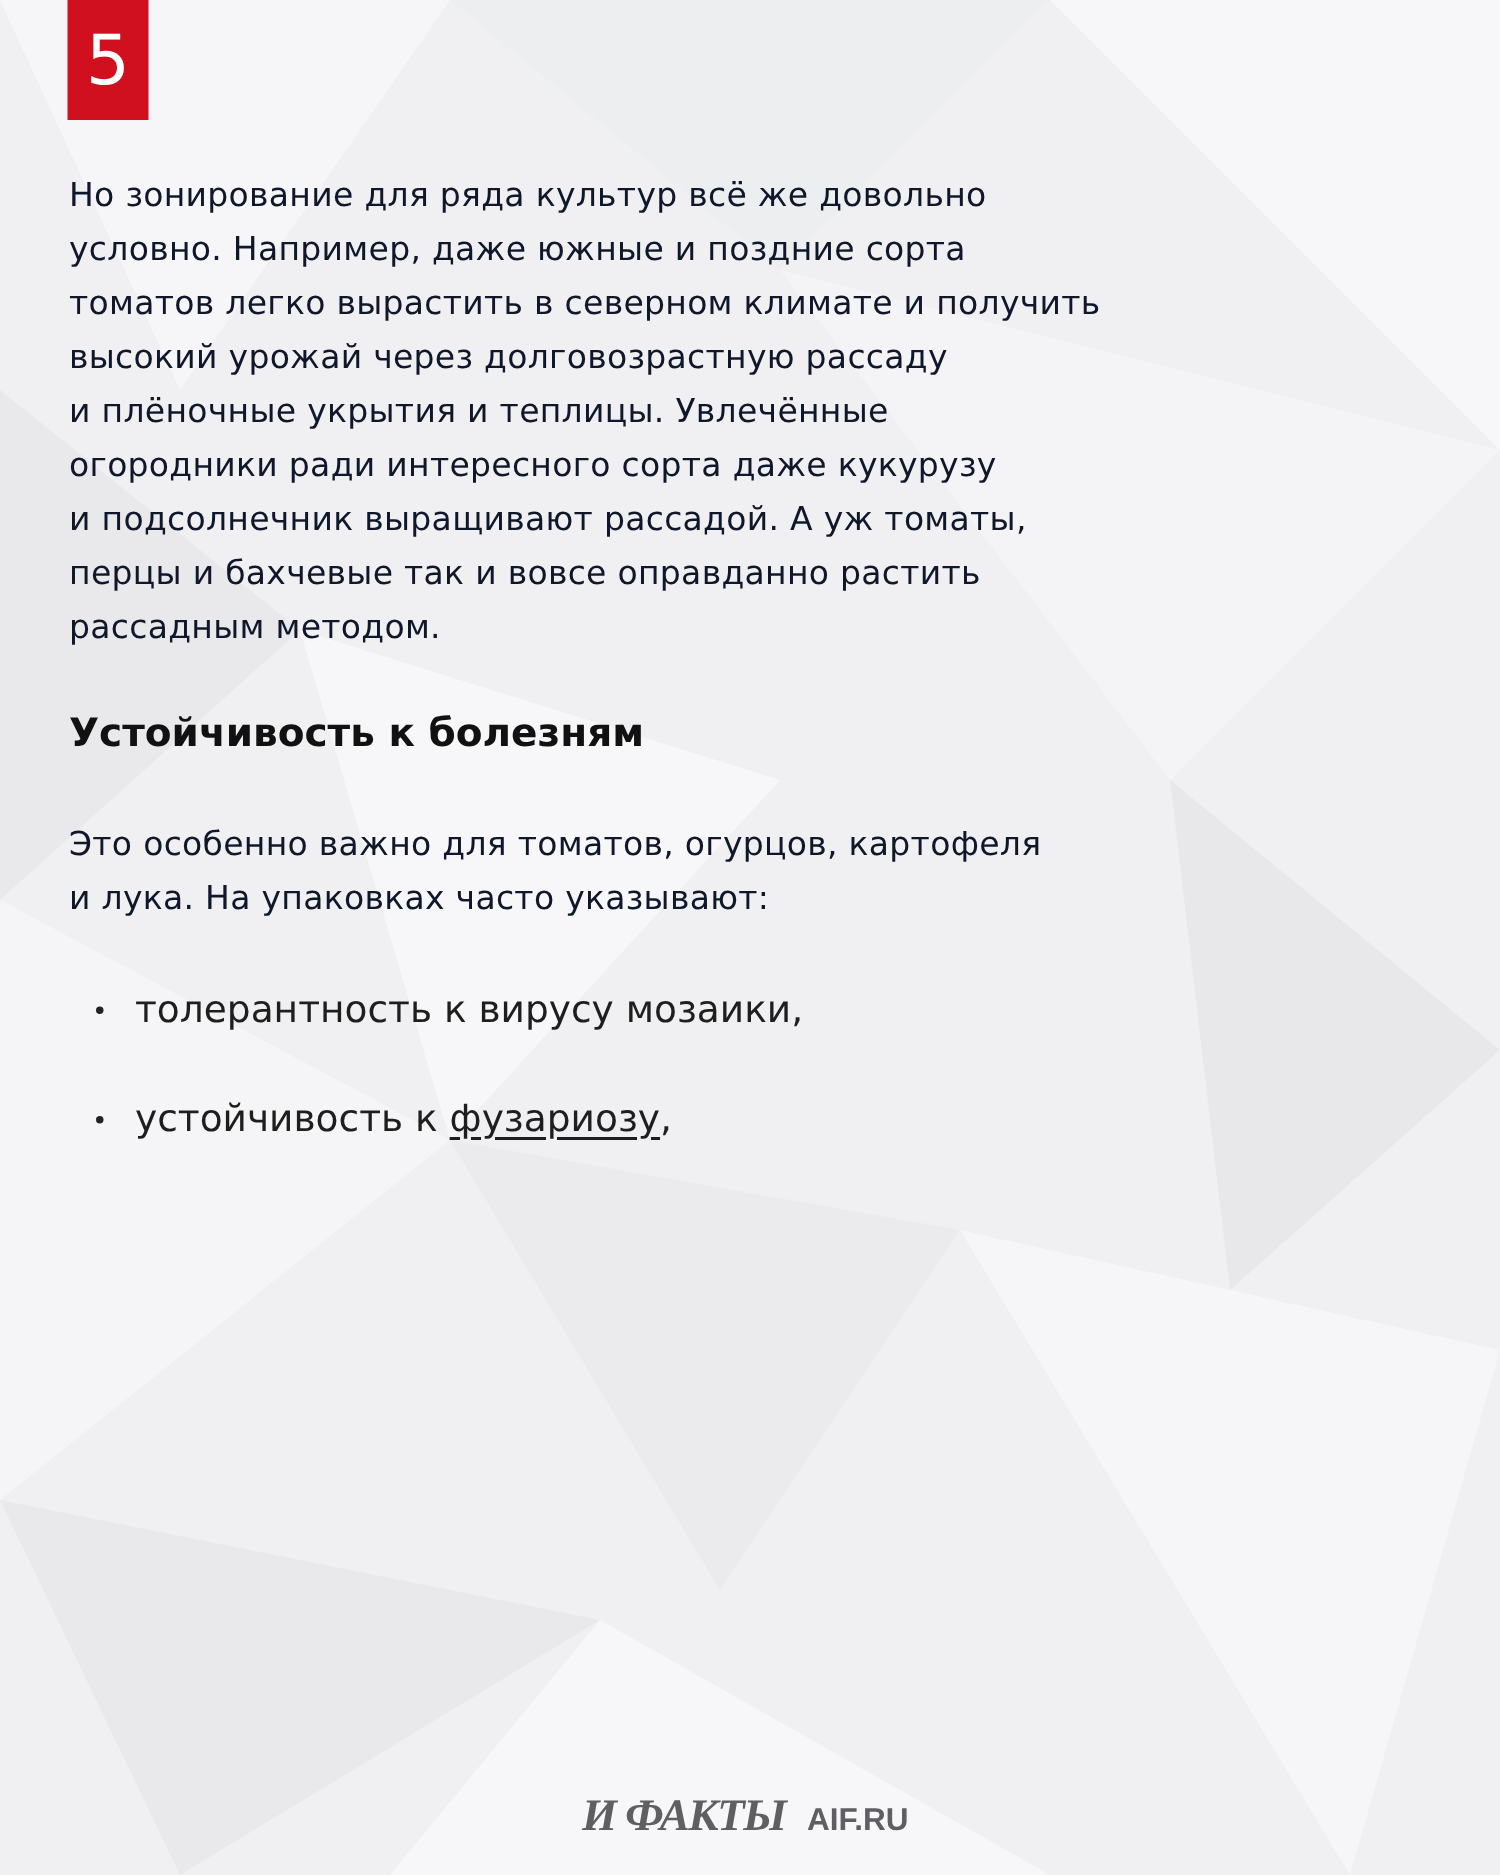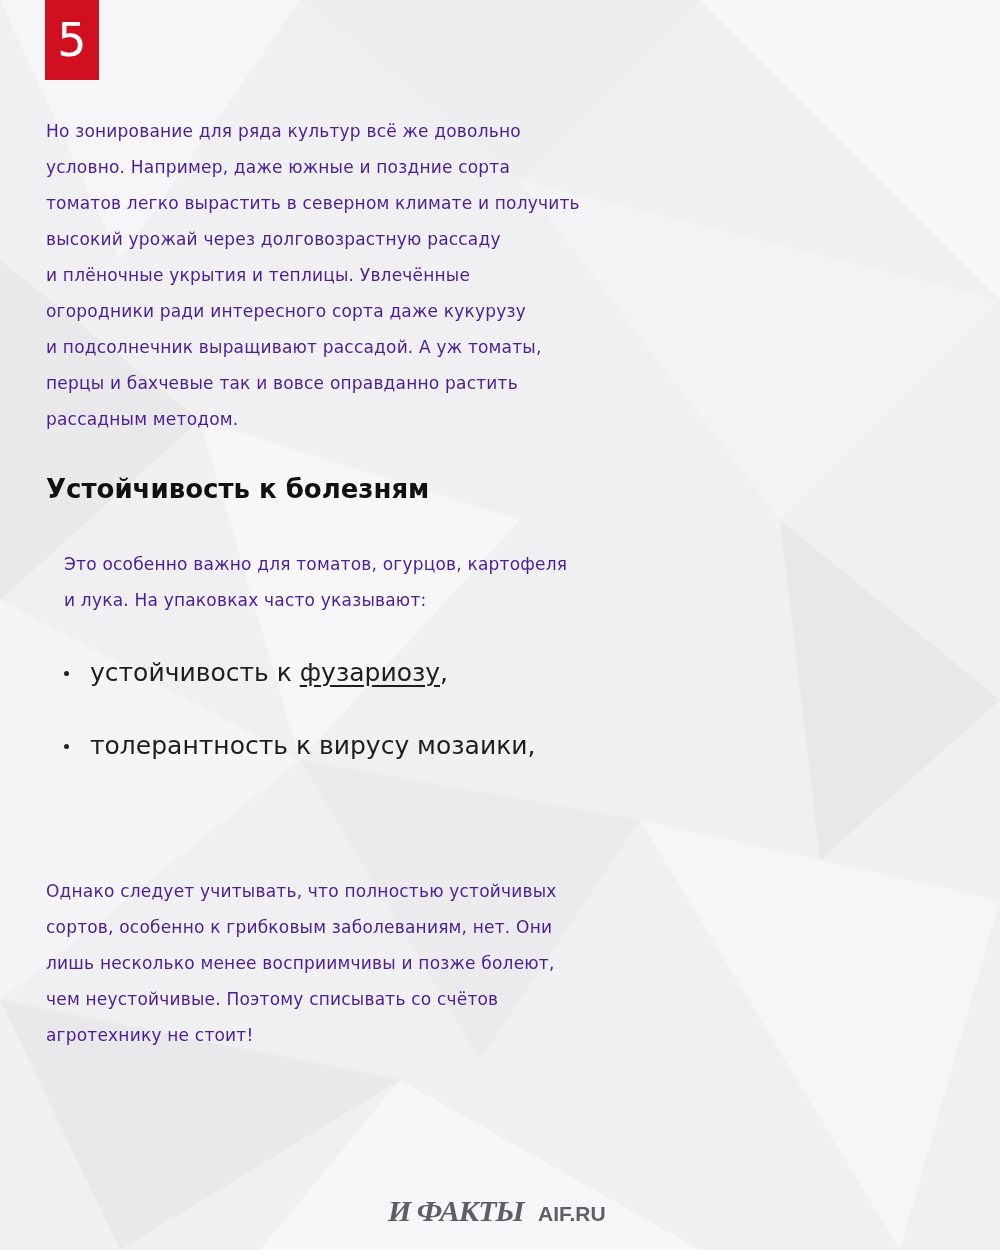--- a/index.html
+++ b/index.html
@@ -12,29 +12,29 @@
     .bg { position: absolute; inset: 0; z-index: 0; }
     .content { position: absolute; inset: 0; z-index: 1; }
     .badge {
       position: absolute; left: 45px; top: 0; width: 54px; height: 80px;
       background: #d0101e; color: #fff;
       display: flex; align-items: center; justify-content: center;
       font-size: 46px; font-weight: normal; font-family: "DejaVu Sans", sans-serif;
     }
     .para {
       position: absolute; left: 46px; margin: 0;
-      font-size: 17px; line-height: 36px; letter-spacing: 0.2px;
-      color: #4c1d95; white-space: pre-line;
+      font-size: 22px; line-height: 36px; letter-spacing: 0.2px;
+      color: #0f172a; white-space: pre-line;
     }
     .p1 { top: 113px; width: 920px; }
     .heading {
       position: absolute; left: 46px; top: 474px; margin: 0;
       font-size: 26px; font-weight: bold; color: #111; text-align: center;
     }
-    .p2 { top: 546px; width: 880px; margin-left: 18px; }
+    .p2 { top: 546px; width: 880px; }
     .bullets { position: absolute; left: 60px; top: 655px; margin: 0; padding: 0; list-style: none; }
     .bullets li {
       position: relative; height: 73px; font-size: 25px; line-height: 36px; padding-left: 30px;
       color: #1e1e1e;
     }
     .bullets li .dot {
       position: absolute; left: 4px; top: 16px; width: 5px; height: 5px; border-radius: 50%; background: #222;
     }
     .link { text-decoration: underline; text-underline-offset: 4px; color: #1e1e1e; }
     .p3 { top: 873px; width: 900px; }
@@ -79,31 +79,26 @@
 рассадным методом.</p>
 
   <h2 class="heading">Устойчивость к болезням</h2>
 
   <p class="para p2">Это особенно важно для томатов, огурцов, картофеля
 и лука. На упаковках часто указывают:</p>
 
   <ul class="bullets">
     <li>
       <span class="dot"></span>
-      <span>устойчивость к </span><a class="link">фузариозу</a><span>,</span>
+      <span>толерантность к вирусу мозаики,</span>
     </li>
     <li>
       <span class="dot"></span>
-      <span>толерантность к вирусу мозаики,</span>
+      <span>устойчивость к </span><a class="link">фузариозу</a><span>,</span>
     </li>
   </ul>
 
-  <p class="para p3">Однако следует учитывать, что полностью устойчивых
-сортов, особенно к грибковым заболеваниям, нет. Они
-лишь несколько менее восприимчивы и позже болеют,
-чем неустойчивые. Поэтому списывать со счётов
-агротехнику не стоит!</p>
 
   <div class="logo">
     <span class="l2">И ФАКТЫ</span>
     <span class="l3">AIF.RU</span>
   </div>
 </div>
 
 </body></html>

